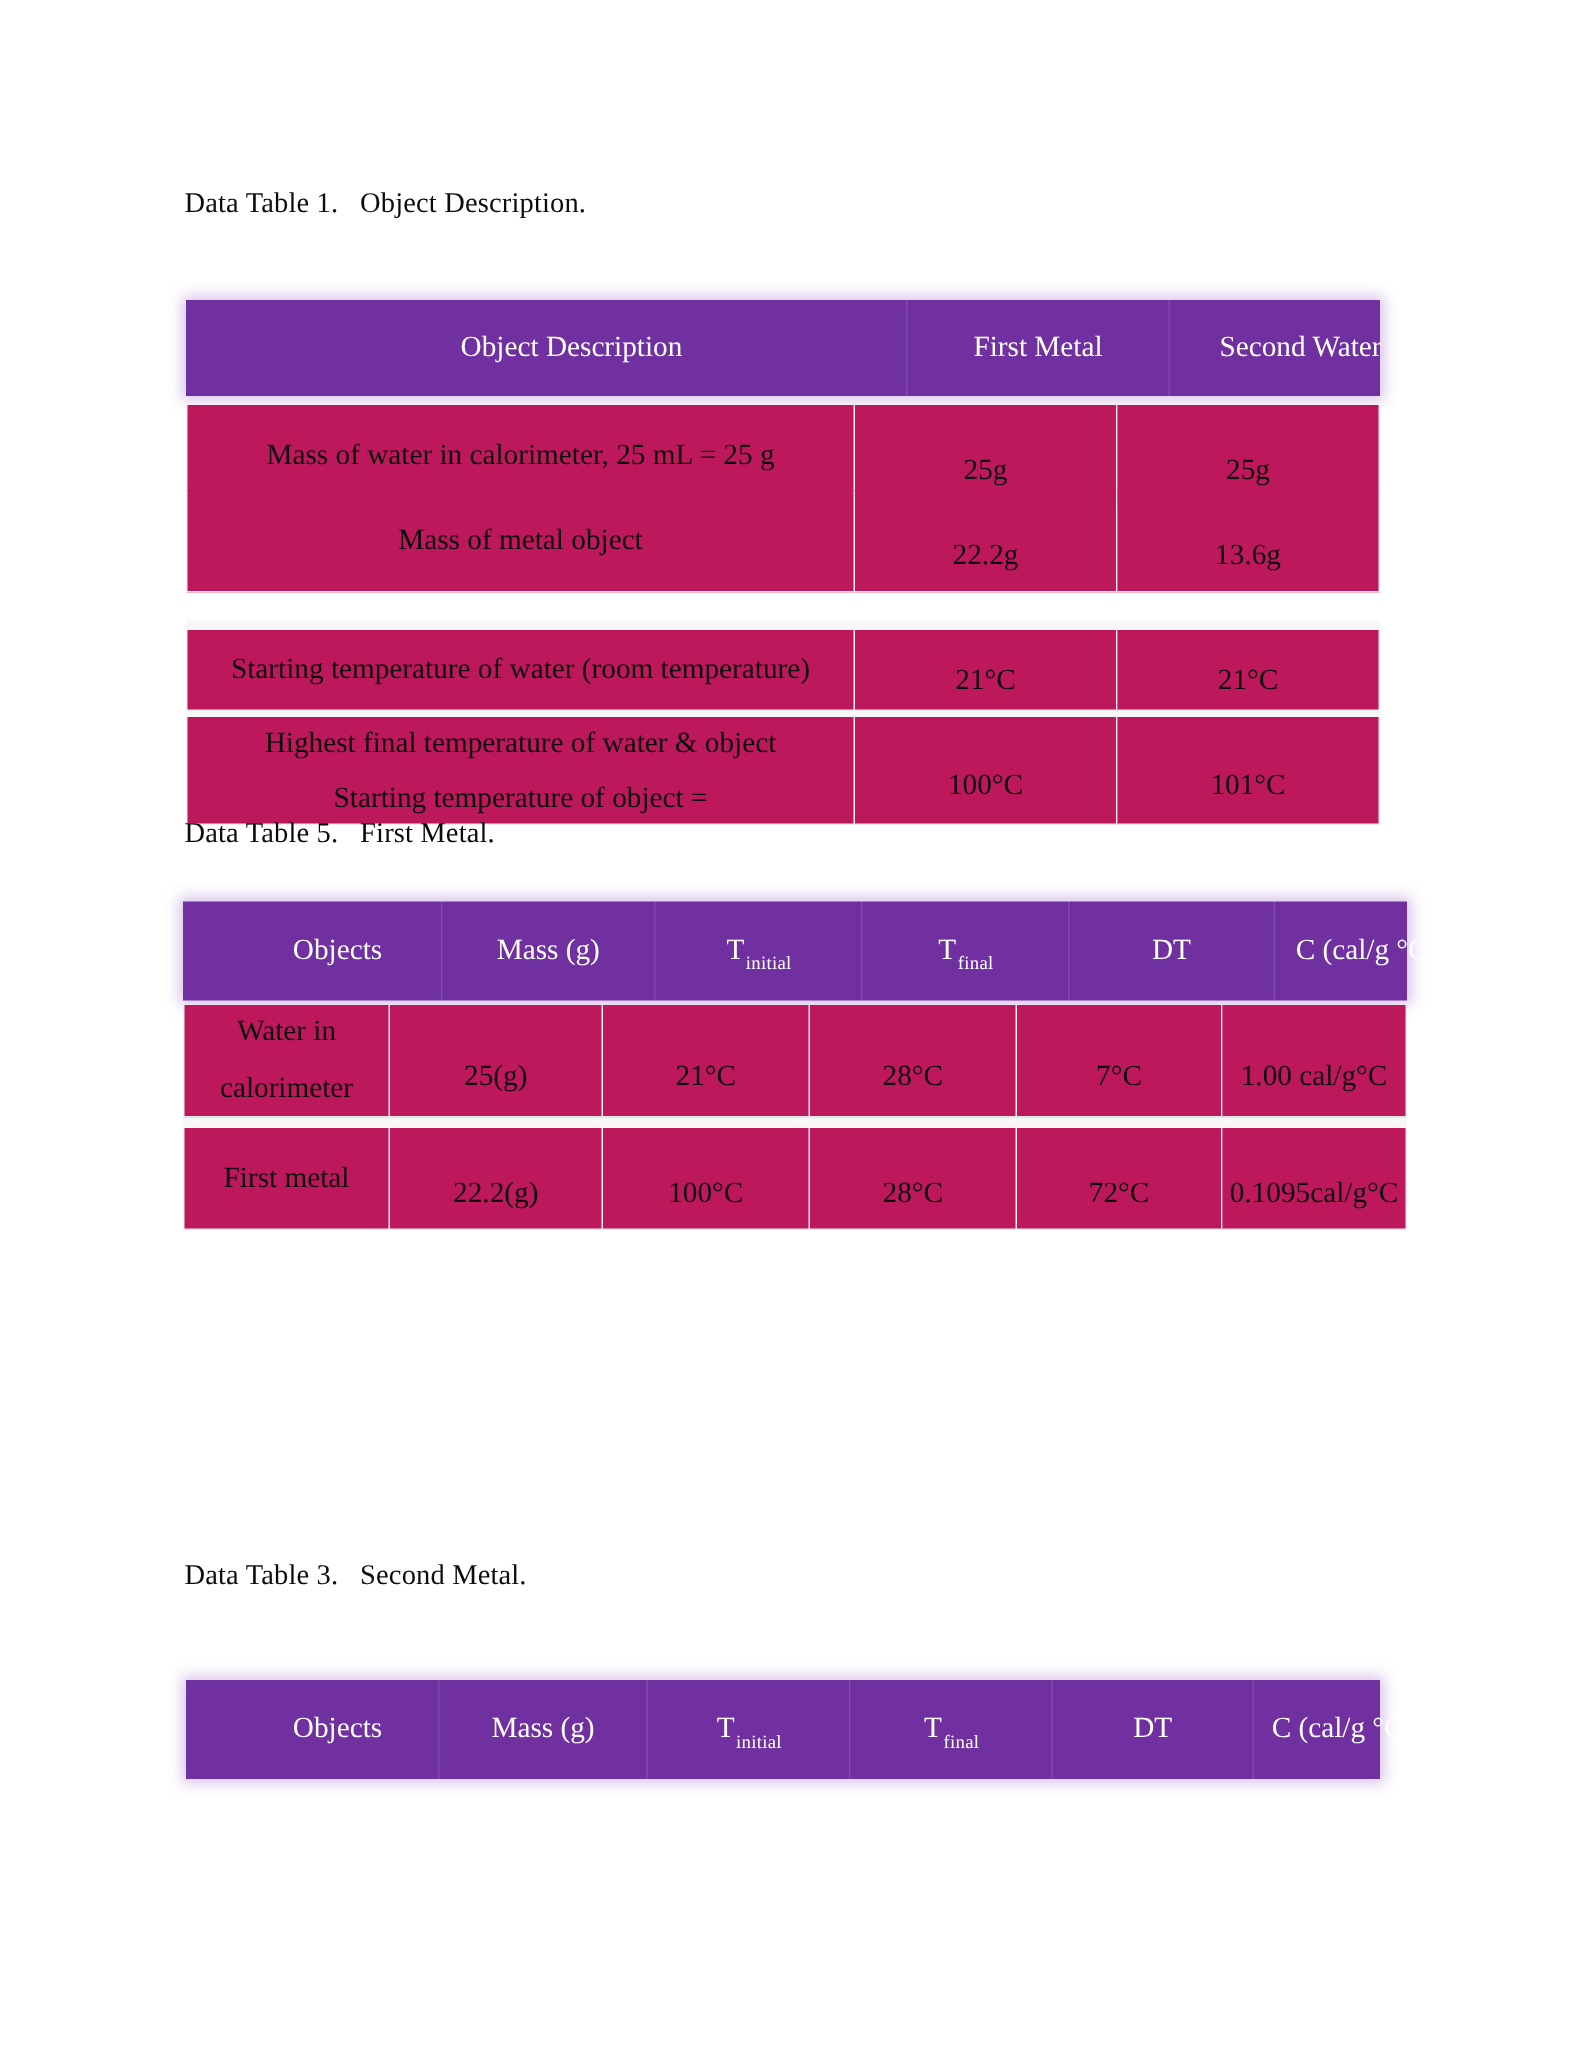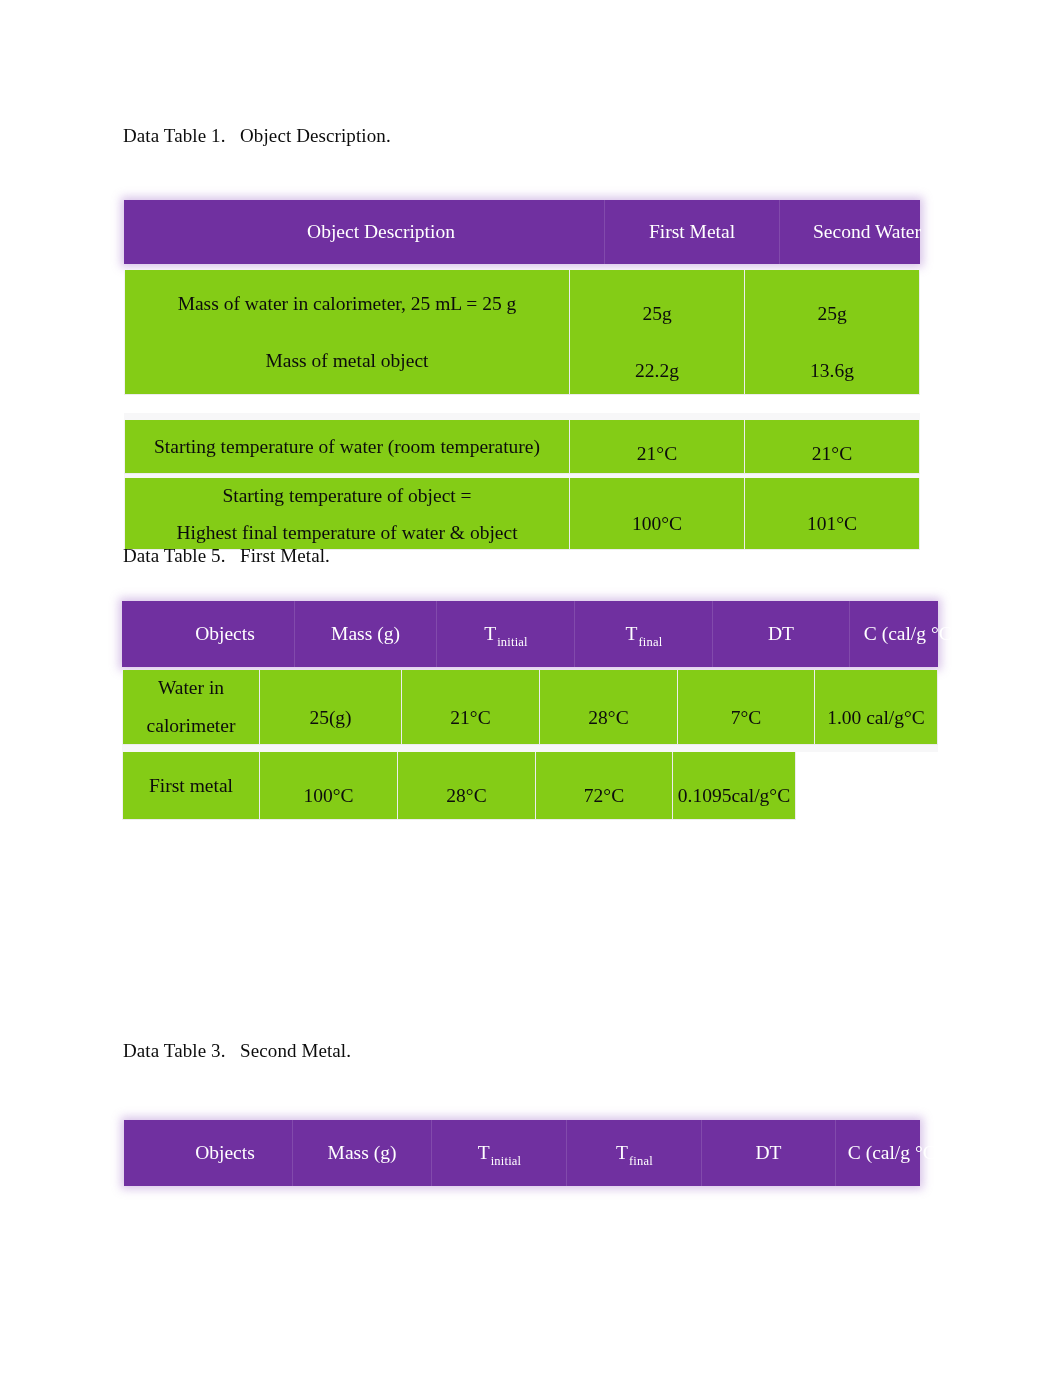--- a/index.html
+++ b/index.html
@@ -75,21 +75,21 @@
   }
   .bcell {
     box-sizing: border-box;
     display: flex;
     align-items: center;
     justify-content: center;
     text-align: center;
     font-size: 19.5px;
     line-height: 23px;
     color: #0c0c0c;
-    background: #84cc16;
+    background: #be185d;
     border-bottom: 1px solid #ececed;
     border-right: 1px solid #ececed;
     overflow: hidden;
   }
   .bcell.first { border-left: 1px solid #f2f2f3; }
   .bcell.shiftdown { padding-top: 20px; }
   .bcell.shiftdown-sm { padding-top: 14px; }
   .bcell.two-line { flex-direction: column; justify-content: center; line-height: 37px; }
   .bcell.nowrap { white-space: nowrap; }
 
@@ -131,22 +131,22 @@
 
     <div class="brow" style="left:124px; top:420px; width:796px; height:54px;">
       <div class="bcell first" style="width:446px;text-align:right;">Starting temperature of water (room temperature)</div>
       <div class="bcell shiftdown-sm" style="width:175px;">21°C</div>
       <div class="bcell shiftdown-sm" style="width:175px;">21°C</div>
     </div>
     <div class="rowgap" style="left:124px; top:474px; width:796px; height:4px;"></div>
 
     <div class="brow" style="left:124px; top:478px; width:796px; height:72px;">
       <div class="bcell first two-line" style="width:446px;">
+        <span>Highest final temperature of water &amp; object</span>
         <span>Starting temperature of object =</span>
-        <span>Highest final temperature of water &amp; object</span>
       </div>
       <div class="bcell shiftdown" style="width:175px;">100°C</div>
       <div class="bcell shiftdown" style="width:175px;">101°C</div>
     </div>
   </div>
 
   <div class="caption" id="caption-2">Data Table 5.   First Metal.</div>
 
   <div>
 
@@ -183,20 +183,21 @@
       <div class="bcell shiftdown" style="width:142px;">25(g)</div>
       <div class="bcell shiftdown" style="width:138px;">21°C</div>
       <div class="bcell shiftdown" style="width:138px;">28°C</div>
       <div class="bcell shiftdown" style="width:137px;">7°C</div>
       <div class="bcell shiftdown nowrap" style="width:123px;">1.00 cal/g°C</div>
     </div>
     <div class="rowgap" style="left:122px; top:745px; width:816px; height:7px;"></div>
 
     <div class="brow" style="left:122px; top:752px; width:816px; height:68px;">
       <div class="bcell first" style="width:138px;">First metal</div>
+      <div class="bcell shiftdown" style="width:142px;">22.2(g)</div>
       <div class="bcell shiftdown" style="width:138px;">100°C</div>
       <div class="bcell shiftdown" style="width:138px;">28°C</div>
       <div class="bcell shiftdown" style="width:137px;">72°C</div>
       <div class="bcell shiftdown nowrap" style="width:123px;">0.1095cal/g°C</div>
     </div>
   </div>
 
   <div class="caption" id="caption-3">Data Table 3.   Second Metal.</div>
 
   <div>

